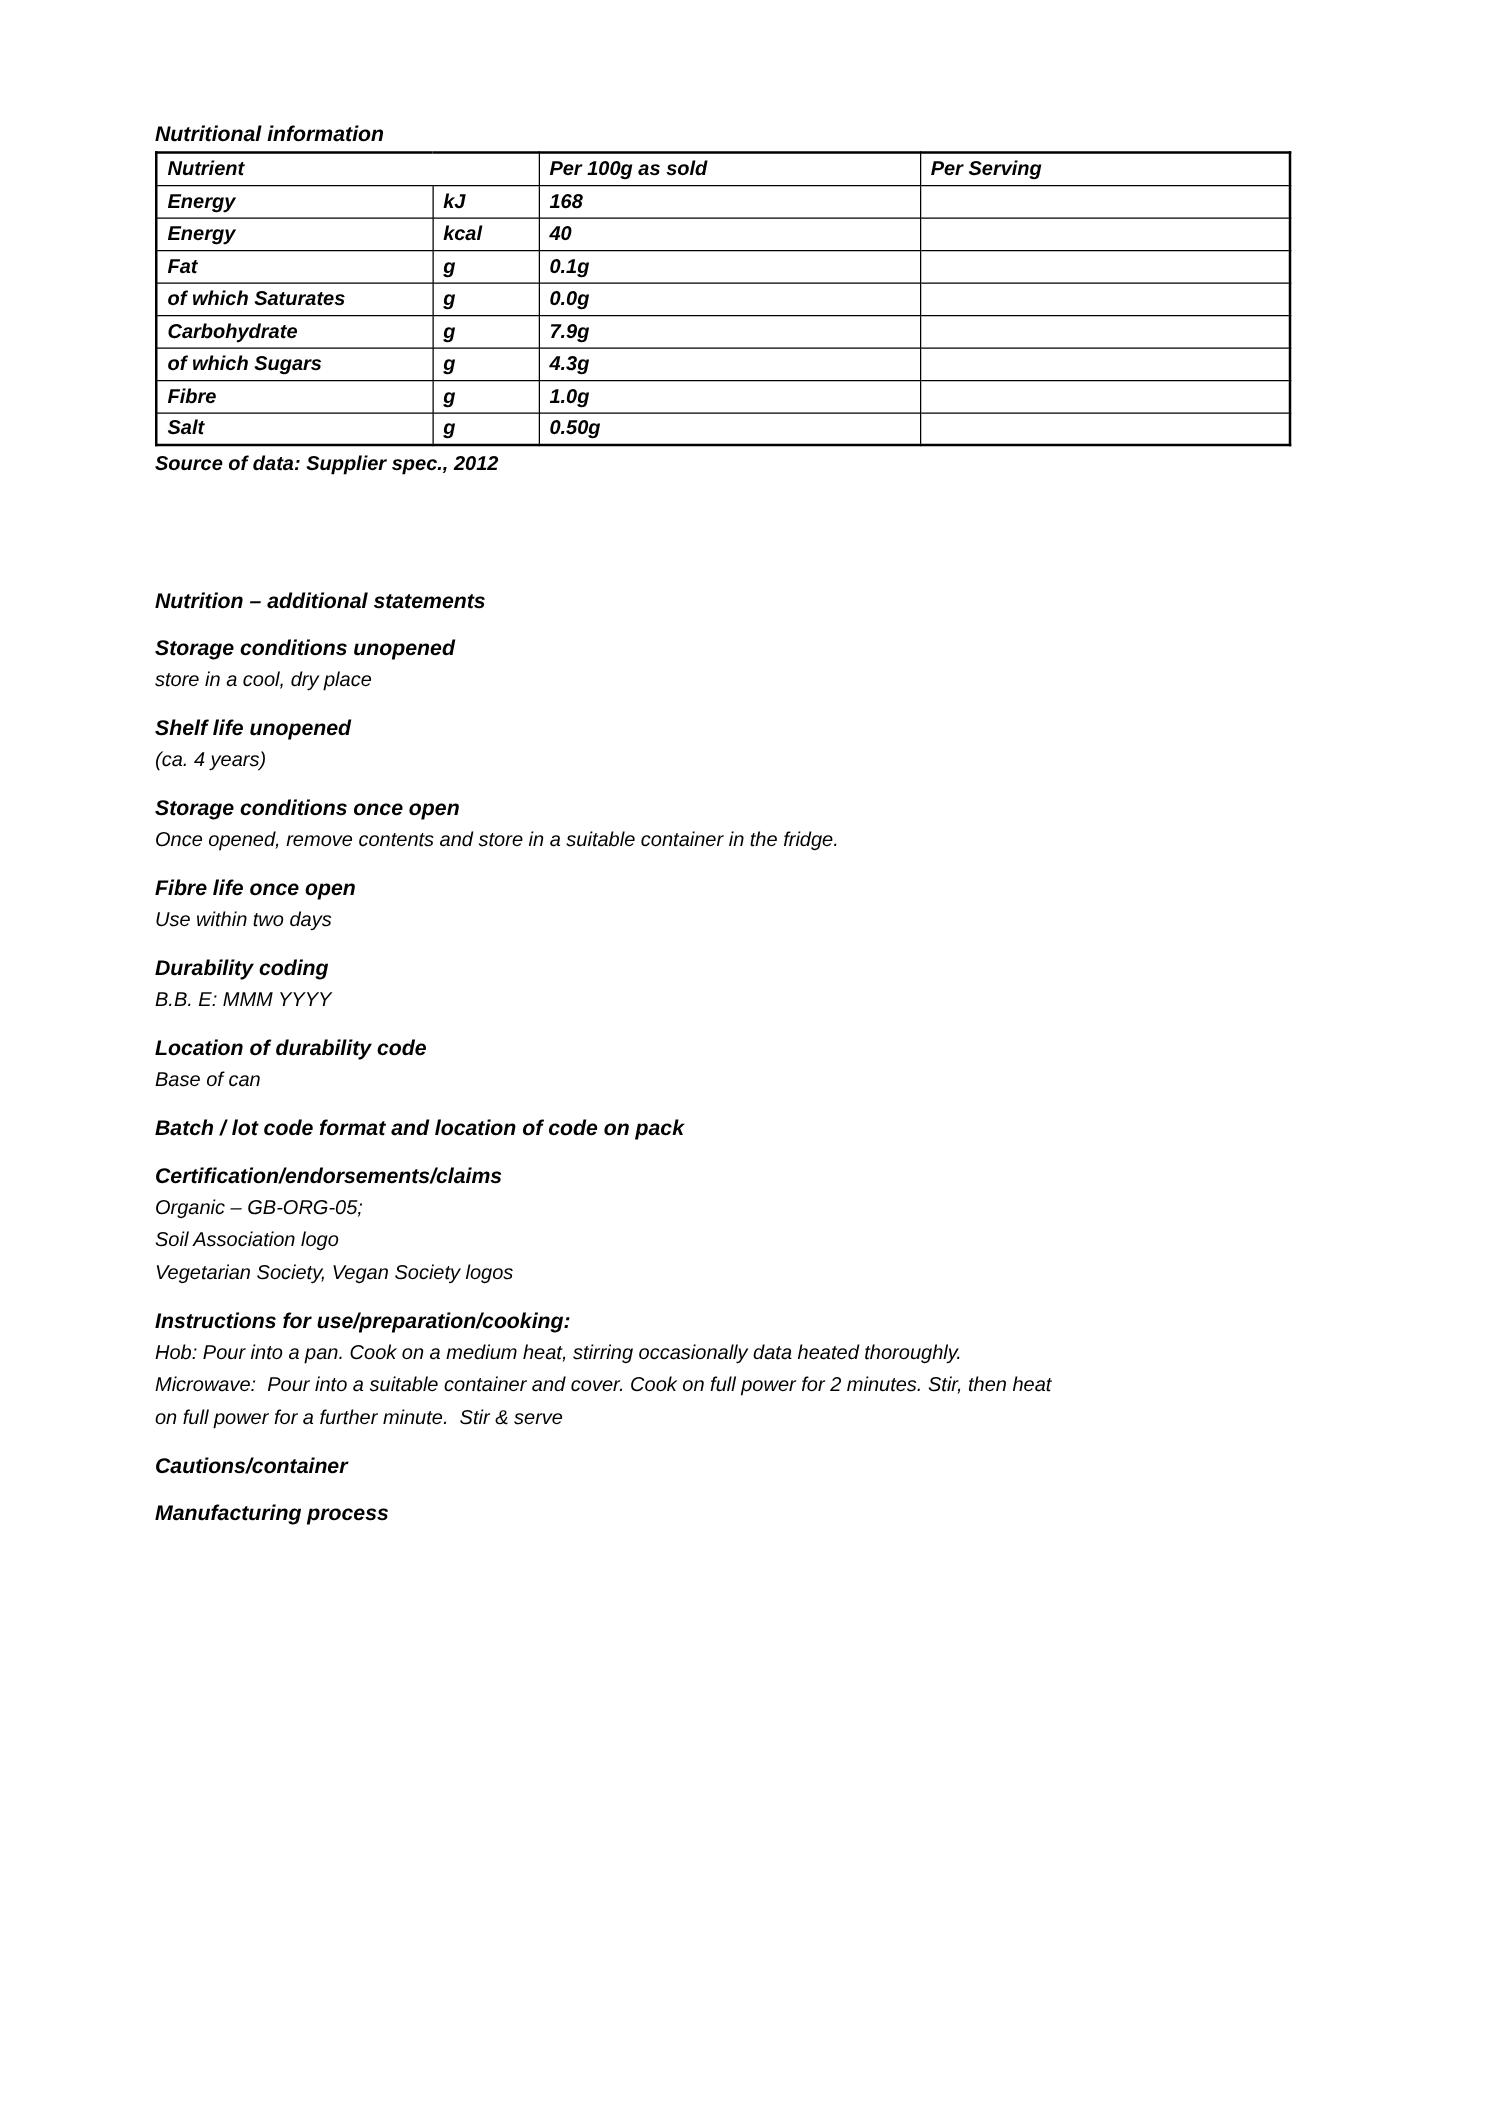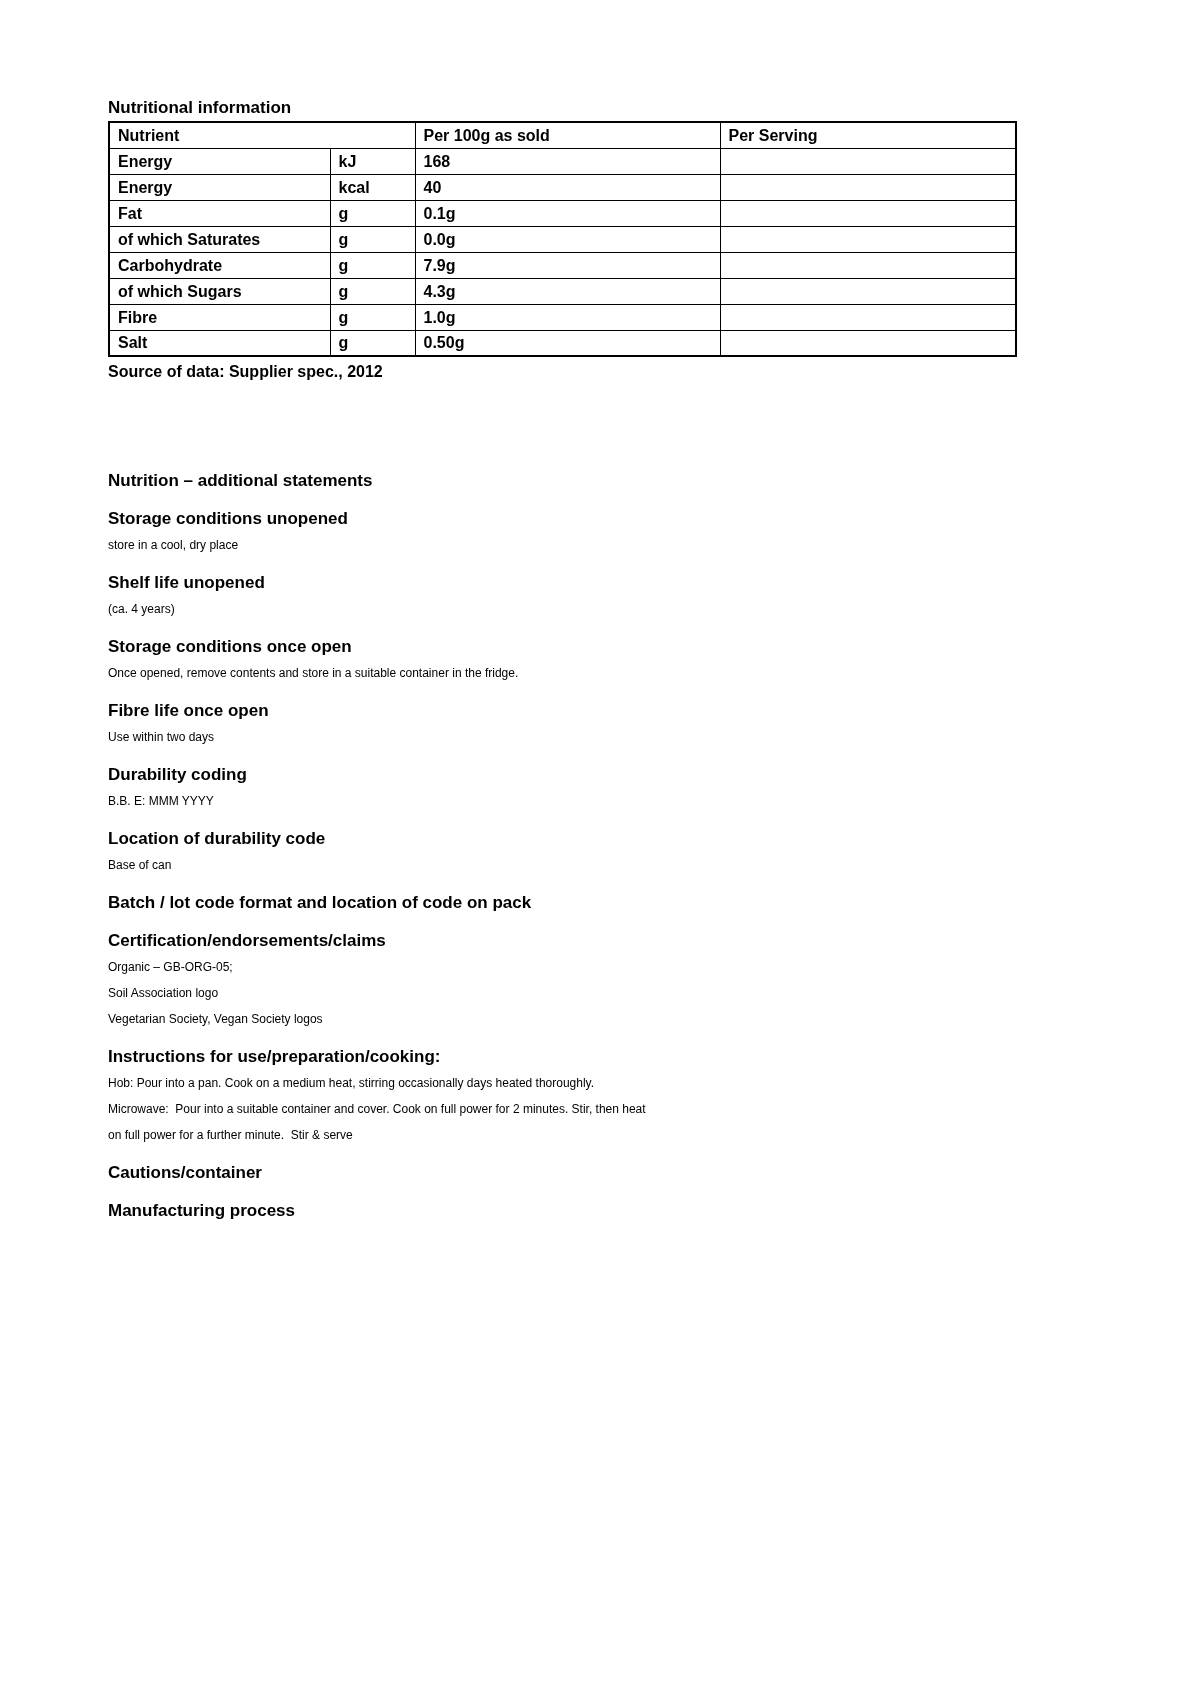--- a/index.html
+++ b/index.html
@@ -7,23 +7,24 @@
   body {
     width: 1191px;
     height: 1684px;
     font-family: "Liberation Sans", sans-serif;
     color: #000000;
     position: relative;
     overflow: hidden;
   }
   .page {
     position: absolute;
-    left: 108px;
+    left: 124px;
     top: 95px;
     width: 940px;
+    font-style: italic;
   }
   .doc-title {
     font-size: 17px;
     font-weight: bold;
     line-height: 26px;
   }
   table.nutrition {
     border-collapse: collapse;
     border: 2px solid #000;
     width: 907px;
@@ -53,21 +54,21 @@
   }
   .sections { }
   .section { margin-top: 12px; }
   .section:first-child { margin-top: 83px; }
   .section-heading {
     font-size: 17px;
     font-weight: bold;
     line-height: 26px;
   }
   .section-body-line {
-    font-size: 12px;
+    font-size: 16px;
     font-weight: normal;
     line-height: 26px;
     white-space: pre-wrap;
   }
 </style>
 </head>
 <body>
 
 <div class="page">
 
@@ -190,21 +191,21 @@
 
     <div class="section">
       <div class="section-heading">Certification/endorsements/claims</div>
     <div class="section-body-line">Organic – GB-ORG-05;</div>
         <div class="section-body-line">Soil Association logo</div>
         <div class="section-body-line">Vegetarian Society, Vegan Society logos</div>
       </div>
 
     <div class="section">
       <div class="section-heading">Instructions for use/preparation/cooking:</div>
-    <div class="section-body-line">Hob: Pour into a pan. Cook on a medium heat, stirring occasionally days heated thoroughly.</div>
+    <div class="section-body-line">Hob: Pour into a pan. Cook on a medium heat, stirring occasionally data heated thoroughly.</div>
         <div class="section-body-line">Microwave:  Pour into a suitable container and cover. Cook on full power for 2 minutes. Stir, then heat</div>
         <div class="section-body-line">on full power for a further minute.  Stir &amp; serve</div>
       </div>
 
     <div class="section">
       <div class="section-heading">Cautions/container</div>
     </div>
 
     <div class="section">
       <div class="section-heading">Manufacturing process</div>

